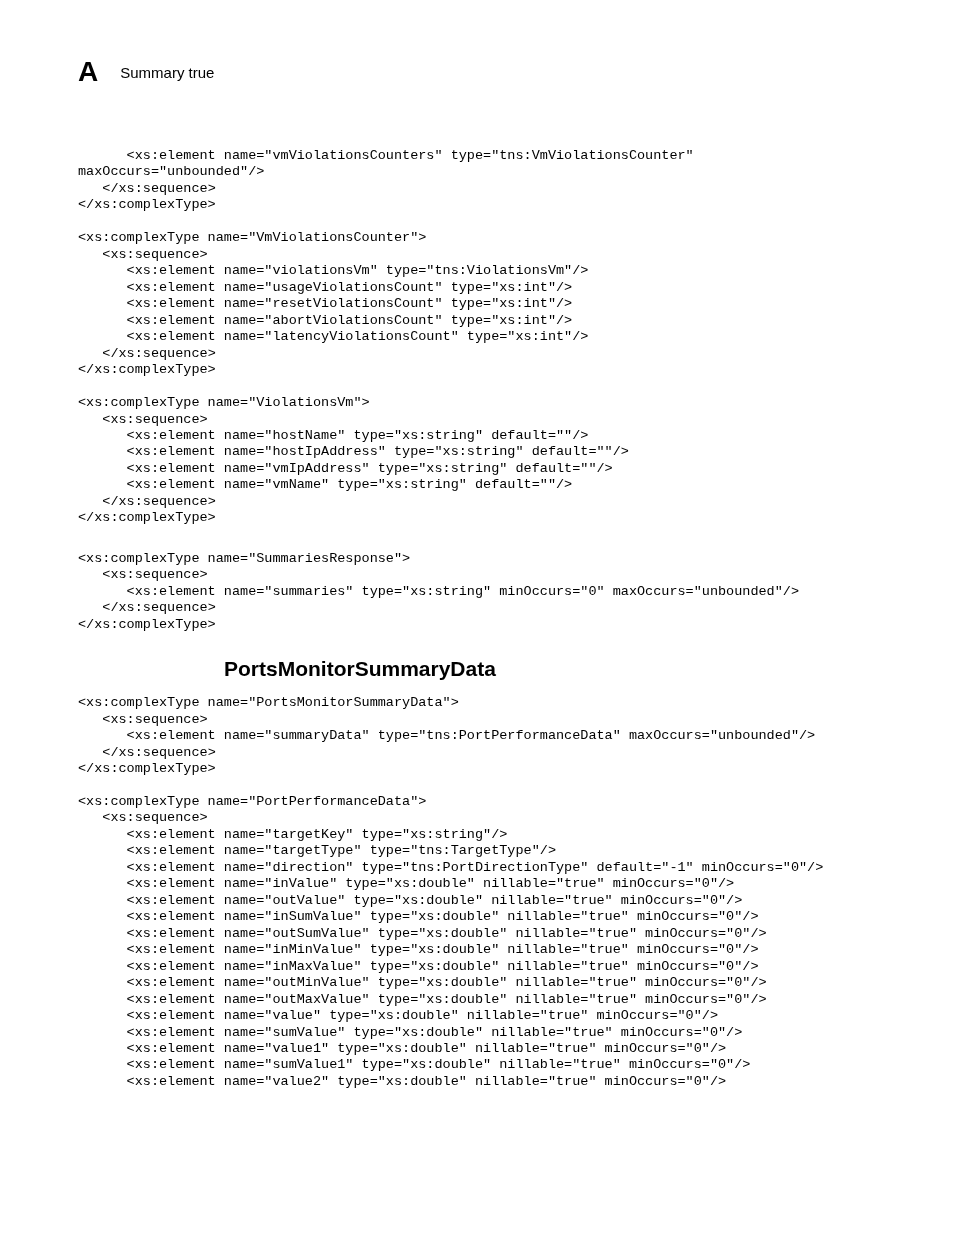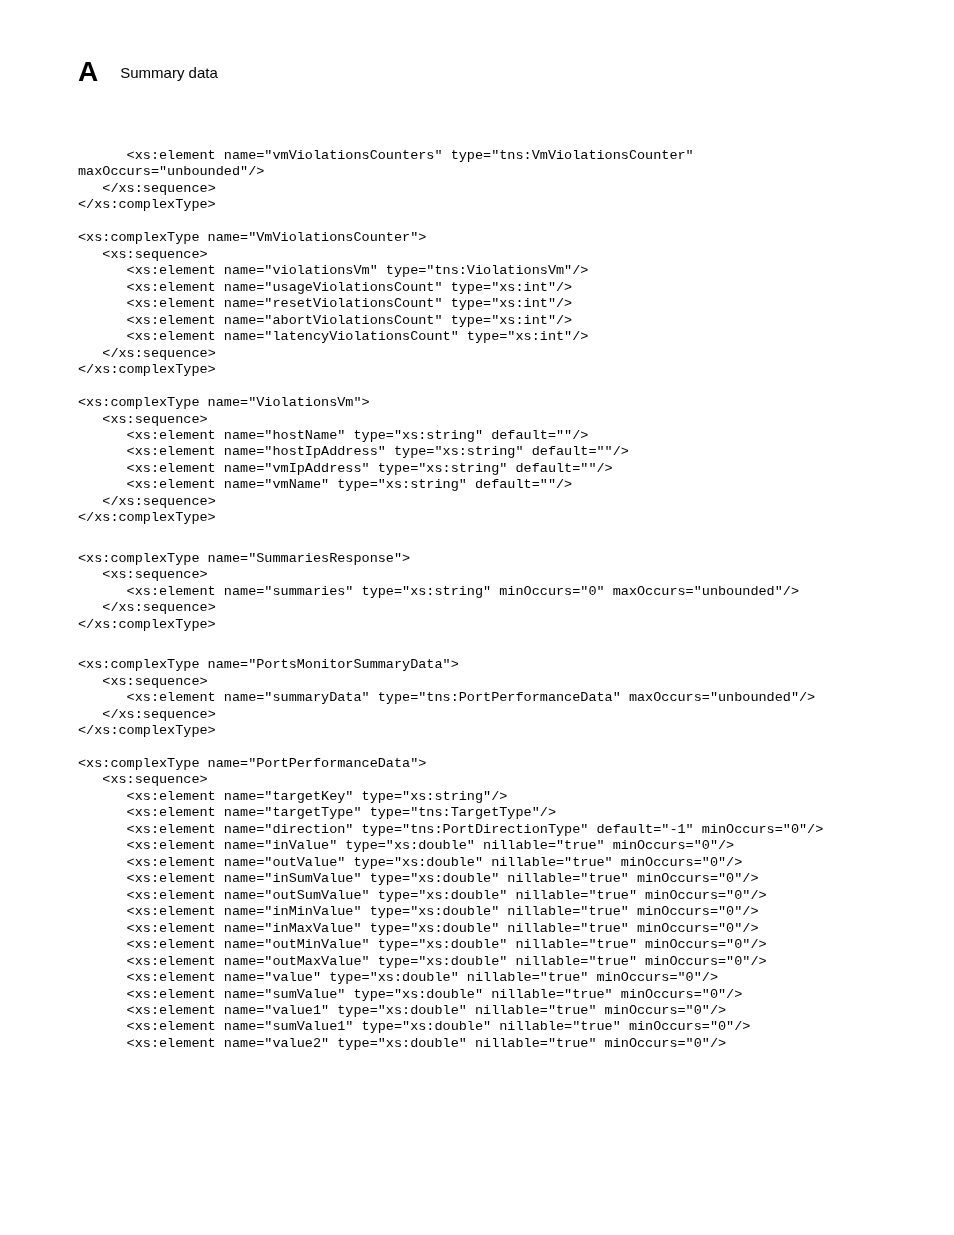--- a/index.html
+++ b/index.html
@@ -45,21 +45,21 @@
     margin:20px 0 14px 146px;
   }
 </style>
 </head>
 <body>
 
 <div class="page">
 
   <div class="hdr">
     <span class="app">A</span>
-    <span class="title">Summary data</span>
+    <span class="title">Summary true</span>
   </div>
 
   <pre class="code">      &lt;xs:element name="vmViolationsCounters" type="tns:VmViolationsCounter" maxOccurs="unbounded"/&gt;
    &lt;/xs:sequence&gt;
 &lt;/xs:complexType&gt;
 
 &lt;xs:complexType name="VmViolationsCounter"&gt;
    &lt;xs:sequence&gt;
       &lt;xs:element name="violationsVm" type="tns:ViolationsVm"/&gt;
       &lt;xs:element name="usageViolationsCount" type="xs:int"/&gt;
@@ -78,20 +78,21 @@
    &lt;/xs:sequence&gt;
 &lt;/xs:complexType&gt;</pre>
 
 
   <pre class="code">&lt;xs:complexType name="SummariesResponse"&gt;
    &lt;xs:sequence&gt;
       &lt;xs:element name="summaries" type="xs:string" minOccurs="0" maxOccurs="unbounded"/&gt;
    &lt;/xs:sequence&gt;
 &lt;/xs:complexType&gt;</pre>
 
+  <h2 class="sect">PortsMonitorSummaryData</h2>
 
   <pre class="code">&lt;xs:complexType name="PortsMonitorSummaryData"&gt;
    &lt;xs:sequence&gt;
       &lt;xs:element name="summaryData" type="tns:PortPerformanceData" maxOccurs="unbounded"/&gt;
    &lt;/xs:sequence&gt;
 &lt;/xs:complexType&gt;
 
 &lt;xs:complexType name="PortPerformanceData"&gt;
    &lt;xs:sequence&gt;
       &lt;xs:element name="targetKey" type="xs:string"/&gt;

